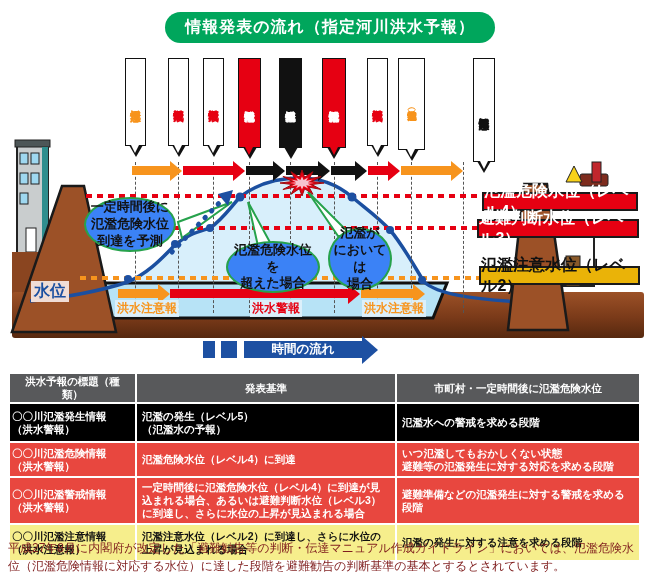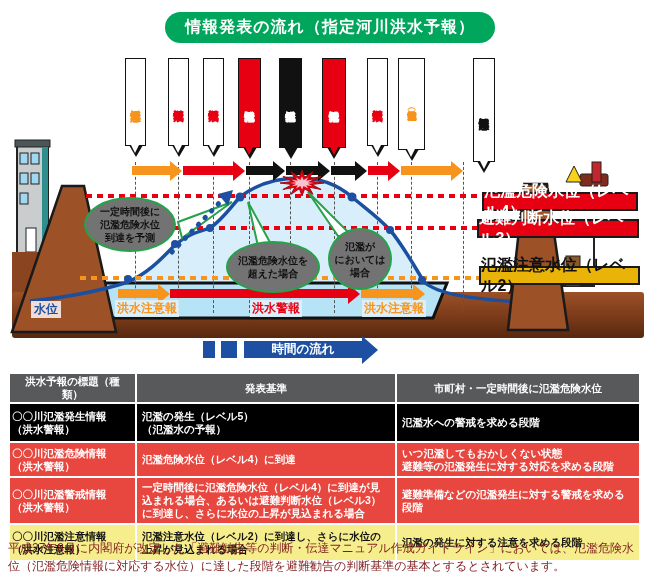--- a/index.html
+++ b/index.html
@@ -33,26 +33,26 @@
   .bg-r{background:#e60012;color:#fff}.bg-k{background:#111;color:#fff}
   .tail-o,.tail-i{position:absolute;left:50%;width:0;height:0;}
   .tail-o{bottom:-12px;margin-left:-7px;border-left:7px solid transparent;border-right:7px solid transparent;border-top:12px solid #111;}
   .tail-i{bottom:-8px;margin-left:-4.5px;border-left:4.5px solid transparent;border-right:4.5px solid transparent;border-top:8px solid #fff;}
   .bg-r .tail-i{border-top-color:#e60012}.bg-k .tail-i{border-top-color:#111}
   
   .lvl{position:absolute;border:2px solid #1a1a1a;font-weight:bold;font-size:16px;display:flex;
     align-items:center;justify-content:center;z-index:6;box-sizing:border-box;}
   .lvl-red{background:#e60012;color:#fff}.lvl-yel{background:#eab308;color:#111}
   
-  .bubble{position:absolute;background:#737373;border:2.5px solid #27a24c;border-radius:50%;display:flex;
-    align-items:center;justify-content:center;text-align:center;font-weight:bold;font-size:10px;
+  .bubble{position:absolute;background:#3b82f6;border:2.5px solid #27a24c;border-radius:50%;display:flex;
+    align-items:center;justify-content:center;text-align:center;font-weight:bold;font-size:13px;
     line-height:1.3;white-space:pre-line;z-index:6;box-sizing:border-box;}
   
   .wlabel{position:absolute;left:31px;top:281px;background:#f0ddd6;color:#1b4fa0;font-weight:bold;
-    font-size:12px;padding:0 3px;z-index:6;margin-top:20px;}
+    font-size:16px;padding:0 3px;z-index:6;}
   .fl{position:absolute;top:300px;font-weight:bold;font-size:12px;background:rgba(222,241,251,.92);
     padding:0 2px;z-index:6;}
   
   .tsq{position:absolute;top:341px;height:17px;background:#1d50a2;z-index:6;}
   .tarrow{position:absolute;left:244px;top:341px;width:118px;height:17px;background:#1d50a2;color:#fff;
     font-weight:bold;font-size:12.5px;display:flex;align-items:center;justify-content:center;z-index:6;}
   .tarrow::after{content:"";position:absolute;right:-16px;top:50%;transform:translateY(-50%);
     width:0;height:0;border-top:14px solid transparent;border-bottom:14px solid transparent;border-left:16px solid #1d50a2;}
   
   .ftable{position:absolute;left:8px;top:372px;width:631px;border-collapse:collapse;table-layout:fixed;

